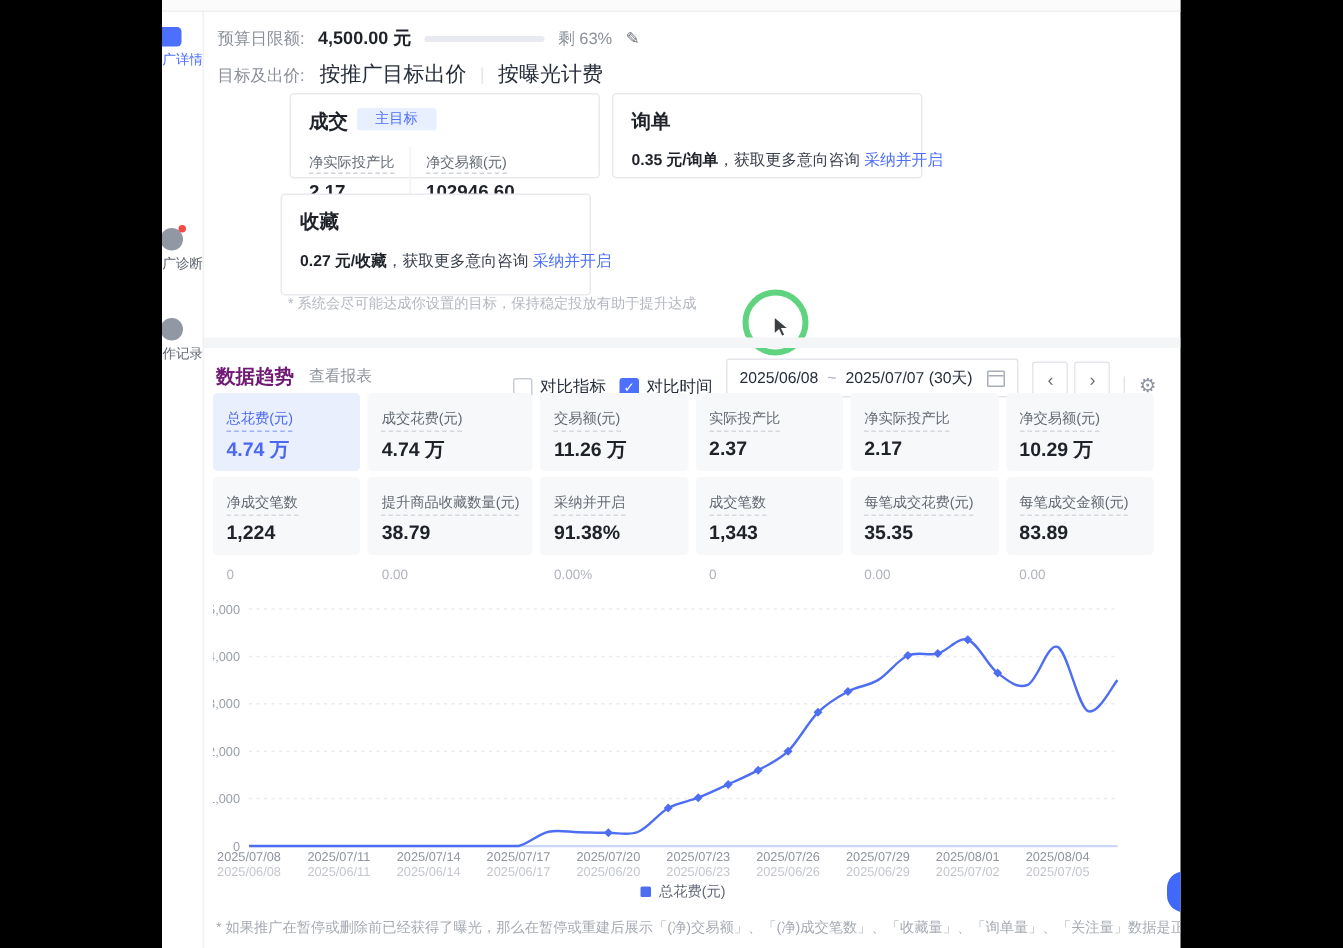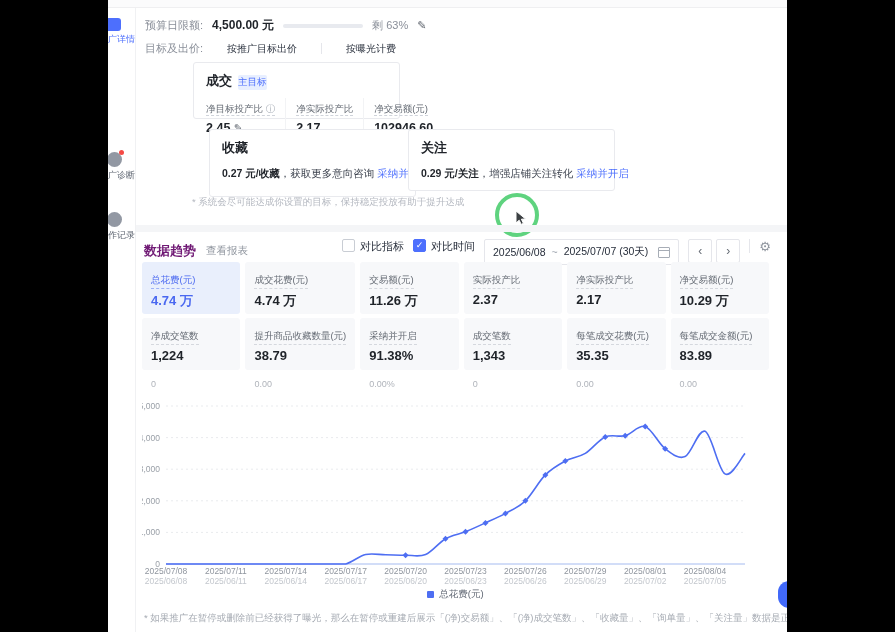--- a/index.html
+++ b/index.html
@@ -18,46 +18,46 @@
   .reddot{position:absolute;right:-2px;top:-2px;width:5px;height:5px;border-radius:50%;background:#f54a45}
 
   
   .main{position:absolute;left:28px;top:8px;right:0;bottom:0}
   .row{position:absolute;display:flex;align-items:center}
   .lab-grey{font-size:11px;color:#8a8f99}
   .val-bold{font-size:12px;color:#1f2329;font-weight:bold}
   .bar{width:80px;height:4px;border-radius:2px;background:#e8eaef;overflow:hidden}
   .bar-fill{height:100%;background:linear-gradient(90deg,#4d6ffd,#7b94fb);border-radius:2px}
   .pencil{font-size:11px;color:#646a73}
-  .tab{font-size:10px;color:#272e3b}
+  .tab{font-size:14px;color:#272e3b}
   .tab-sep{width:1px;height:11px;background:#e5e6eb}
 
   
   .ocard{position:absolute;width:207px;border:1px solid #e9eaee;border-radius:3px;background:#fff;padding:9px 12px;box-sizing:border-box}
-  .ocard-title{font-size:13px;font-weight:bold;color:#1f2329;display:flex;align-items:flex-end;gap:6px}
-  .badge{font-size:9.5px;color:#4d6ffd;background:#e8efff;border-radius:2px;padding:1px 0;font-weight:normal}
+  .ocard-title{font-size:13px;font-weight:bold;color:#1f2329;display:flex;align-items:flex-start;gap:6px}
+  .badge{font-size:9.5px;color:#4d6ffd;background:#e8efff;border-radius:2px;padding:1px 12px;font-weight:normal}
   .stats{display:flex;margin-top:8px}
   .stat{padding-right:10px;margin-right:10px;border-right:1px solid #f2f3f5}
   .stat:last-child{border-right:none;margin-right:0;padding-right:0}
   .stat-lab{font-size:9.5px;color:#646a73;border-bottom:1px dashed #cfd3da;padding-bottom:1px;white-space:nowrap}
   .stat-val{font-size:12.5px;font-weight:bold;color:#1f2329;margin-top:5px;white-space:nowrap}
   .odesc{font-size:10.5px;color:#3b414d;margin-top:10px;white-space:nowrap}
   .odesc b{color:#1f2329}
   .blue-link{color:#4d6ffd;cursor:pointer}
   .note{font-size:9.5px;color:#b4b8c0}
 
   
   .ring{position:absolute;width:36px;height:36px;border:4px solid #5fd37f;border-radius:50%;box-sizing:content-box}
 
   .band{position:absolute;left:0;right:0;height:7px;background:#f4f5f7}
 
   
   .sec-title{font-size:13px;font-weight:bold;color:#701a75}
   .report{font-size:10.5px;color:#8f959e;margin-left:10px}
-  .ctrl{display:flex;align-items:flex-start;gap:9px}
+  .ctrl{display:flex;align-items:flex-end;gap:9px}
   .cb{width:13px;height:13px;border-radius:2px;border:1px solid #c9cdd4;background:#fff;box-sizing:border-box;display:inline-flex;align-items:center;justify-content:center}
   .cb.on{background:#4d6ffd;border-color:#4d6ffd;color:#fff;font-size:9px;line-height:1}
   .cb-lab{font-size:11px;color:#272e3b;margin-left:-4px}
   .date-input{height:24px;border:1px solid #e5e6eb;border-radius:2px;display:flex;align-items:center;padding:0 8px;gap:6px;font-size:10.5px;color:#272e3b;background:#fff}
   .date-sep{color:#a7adb6}
   .cal{width:10px;height:9px;border:1px solid #a7adb6;border-radius:1px;position:relative;margin-left:4px}
   .cal:before{content:"";position:absolute;left:0;right:0;top:2px;border-top:1px solid #a7adb6}
   .nav-btn{width:22px;height:22px;border:1px solid #e5e6eb;border-radius:2px;display:inline-flex;align-items:center;justify-content:center;font-size:12px;color:#646a73;background:#fff}
   .vdiv{width:1px;height:14px;background:#e5e6eb}
   .gear{font-size:13px;color:#8f959e}
@@ -109,62 +109,58 @@
   <div class="main">
 
     <div class="row" style="left:9px;top:9px;gap:9px">
       <span class="lab-grey">预算日限额:</span>
       <span class="val-bold">4,500.00 元</span>
       <span class="bar"><span class="bar-fill" id="bar-fill" style="width: 63%;"></span></span>
       <span class="lab-grey">剩 63%</span>
       <span class="pencil">✎</span>
     </div>
 
-    <div class="row" style="left:9px;top:33px;gap:24px">
+    <div class="row" style="left:9px;top:33px;gap:10px">
       <span class="lab-grey">目标及出价:</span>
       <span class="tab">按推广目标出价</span>
       <span class="tab-sep"></span>
       <span class="tab">按曝光计费</span>
     </div>
 
     <div class="ocard" style="left:57px;top:54px;height:57px">
       <div class="ocard-title">
         <span>成交</span>
         <span class="badge">主目标</span>
       </div>
       <div class="stats">
         <div class="stat">
-          <span class="stat-lab"><span>净目标投产比</span> <span style="color:#a7adb6">ⓘ</span></span>
-          <div class="stat-val"><span>2.45</span> <span class="pencil">✎</span></div>
-        </div>
-        <div class="stat">
           <span class="stat-lab">净实际投产比</span>
           <div class="stat-val">2.17</div>
         </div>
         <div class="stat">
           <span class="stat-lab">净交易额(元)</span>
           <div class="stat-val">102946.60</div>
         </div>
       </div>
     </div>
 
-
-    <div class="ocard" style="left:73px;top:121px;height:68px">
+    <div class="ocard" style="left:272px;top:54px;height:57px">
+      <div class="ocard-title">
+          <span>询单</span>
+        </div>
+      <div class="odesc"><b>0.35 元/询单</b><span>，获取更多意向咨询</span> <span class="blue-link">采纳并开启</span></div>
+    </div>
+
+    <div class="ocard" style="left:51px;top:121px;height:68px">
       <div class="ocard-title">
           <span>收藏</span>
         </div>
       <div class="odesc"><b>0.27 元/收藏</b><span>，获取更多意向咨询</span> <span class="blue-link">采纳并开启</span></div>
     </div>
 
-    <div class="ocard" style="left:272px;top:121px;height:62px">
-      <div class="ocard-title">
-          <span>关注</span>
-        </div>
-      <div class="odesc"><b>0.29 元/关注</b><span>，增强店铺关注转化</span> <span class="blue-link">采纳并开启</span></div>
-    </div>
 
     <div class="note" style="position:absolute;left:56px;top:188px">* 系统会尽可能达成你设置的目标，保持稳定投放有助于提升达成</div>
 
     <div class="ring" style="left:359px;top:185px"></div>
     <svg style="position:absolute;left:379px;top:202px" width="14" height="16">
       <path d="M1 1 L1 13 L4.2 10.2 L6.2 14.4 L8.4 13.3 L6.4 9.2 L10.6 9 Z" fill="#3c4043" stroke="#fff" stroke-width="1"></path>
     </svg>
 
     <div class="band" style="top:217px"></div>
 

